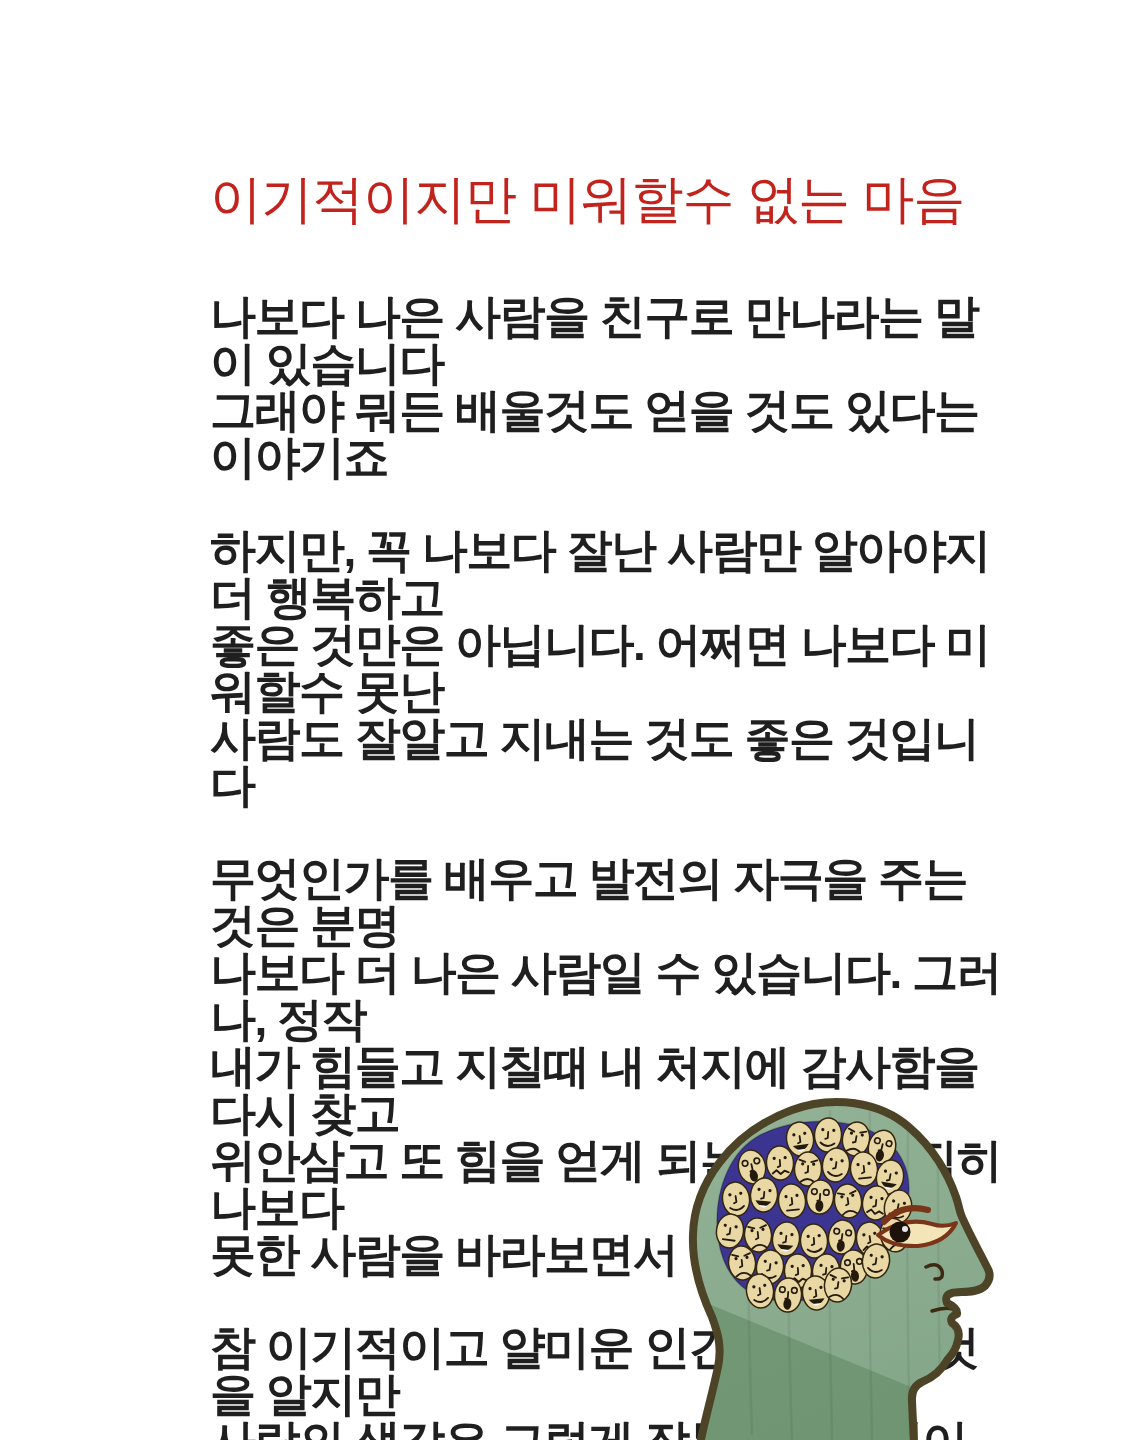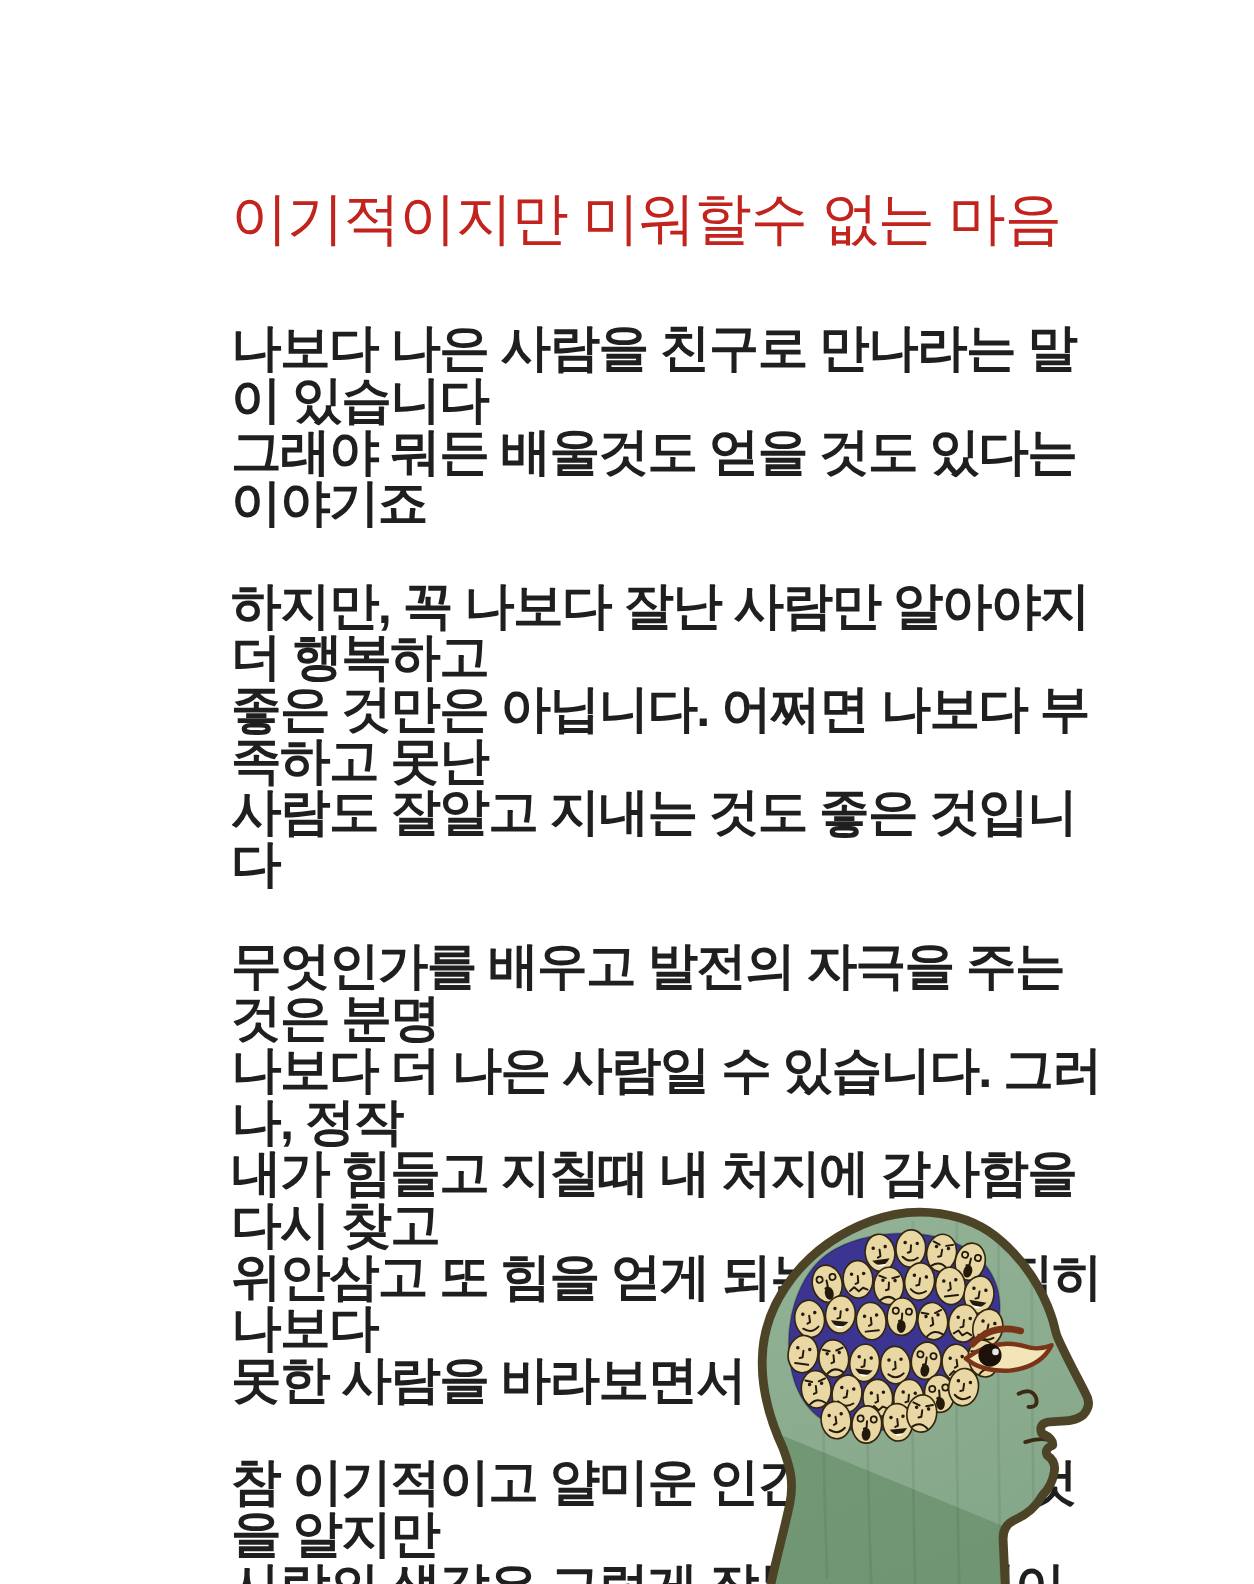--- a/index.html
+++ b/index.html
@@ -74,21 +74,21 @@
 <body>
 
 <div class="page">
 
   <h1 class="title">이기적이지만 미워할수 없는 마음</h1>
 
   <div class="body-text">
     <p>나보다 나은 사람을 친구로 만나라는 말이 있습니다
 그래야 뭐든 배울것도 얻을 것도 있다는 이야기죠</p>
     <p>하지만, 꼭 나보다 잘난 사람만 알아야지 더 행복하고
-좋은 것만은 아닙니다. 어쩌면 나보다 부족하고 못난
+좋은 것만은 아닙니다. 어쩌면 나보다 미워할수 못난
 사람도 잘알고 지내는 것도 좋은 것입니다</p>
     <p>무엇인가를 배우고 발전의 자극을 주는 것은 분명
 나보다 더 나은 사람일 수 있습니다. 그러나, 정작
 내가 힘들고 지칠때 내 처지에 감사함을 다시 찾고
 위안삼고 또 힘을 얻게 되는 것은, 솔직히 나보다
 못한 사람을 바라보면서 입니다.</p>
     <p>참 이기적이고 얄미운 인간의 마음인 것을 알지만
 사람의 생각은 그렇게 작동하고 움직이는 것이라
 미워할 수 없는 있습니다</p>
   </div>

